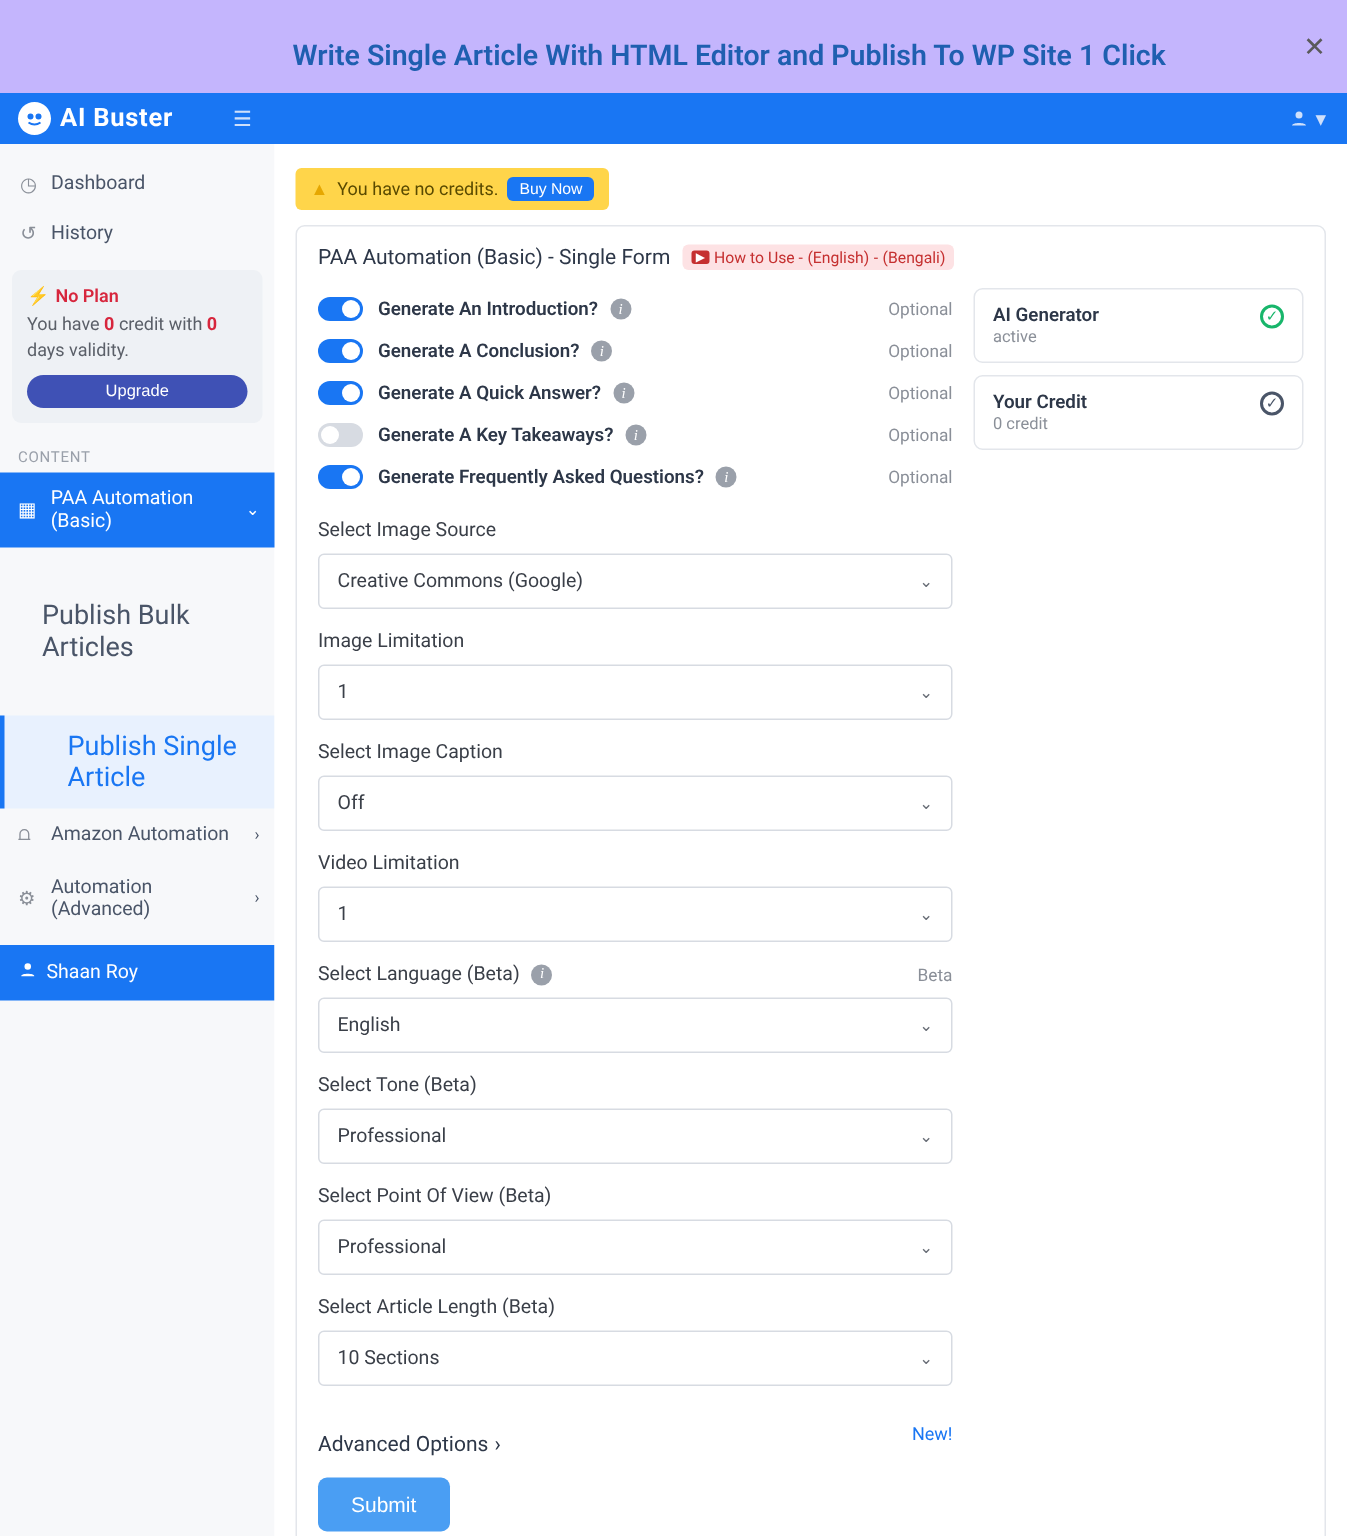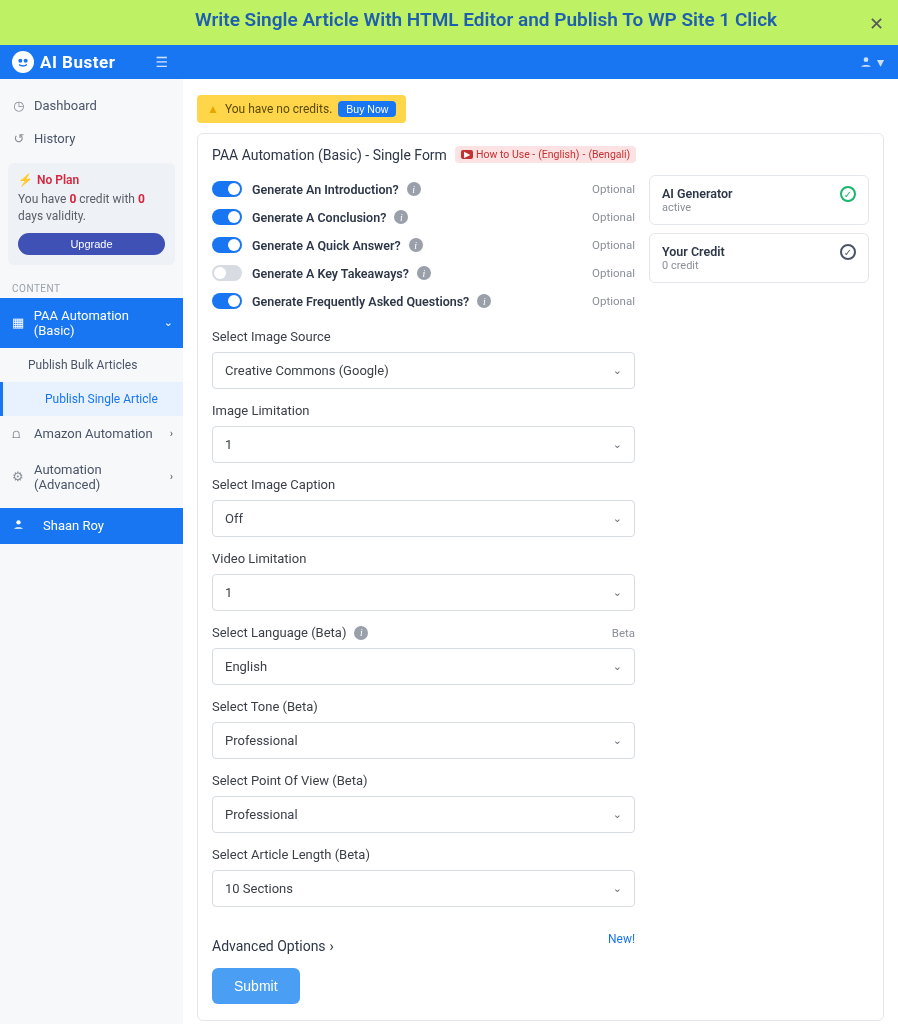--- a/index.html
+++ b/index.html
@@ -1,18 +1,18 @@
 <!DOCTYPE html>
 <html><head>
 <meta charset="utf-8">
 <style>
 * { box-sizing: border-box; margin: 0; padding: 0; }
 body { font-family: -apple-system, BlinkMacSystemFont, "Segoe UI", Roboto, Arial, sans-serif; font-size: 13px; color: #333; background: #fff; width: 898px; }
 
-.banner { background: #bef264; padding: 8px 16px 14px 195px; position: relative; }
+.banner { background: #c4b5fd; padding: 25px 16px 14px 195px; position: relative; }
 .banner-title { color: #1f5fb0; font-size: 19px; font-weight: 600; }
 .banner-close { position: absolute; right: 14px; top: 50%; transform: translateY(-50%); color: #5a5a5a; font-size: 18px; cursor: pointer; }
 
 .topbar { background: #1976f3; height: 34px; display: flex; align-items: center; padding: 0 12px; position: relative; }
 .brand { display: flex; align-items: center; gap: 6px; }
 .brand-logo { width: 22px; height: 22px; border-radius: 50%; background: #fff; display:flex; align-items:center; justify-content:center; }
 .brand-logo svg { width:16px; height:16px; }
 .brand-text { color: #fff; font-weight: 700; font-size: 17px; letter-spacing: .5px; }
 .hamburger { margin-left: 40px; color: #cfe0fb; font-size: 14px; cursor: pointer; }
 .user-menu { position: absolute; right: 14px; color: #cfe0fb; font-size: 14px; cursor:pointer; display:flex; align-items:center; gap:4px;}
@@ -25,23 +25,23 @@
 .plan-title { color: #d7263d; font-weight: 600; display:flex; align-items:center; gap:4px;}
 .plan-text { color: #5a5f68; margin-top: 4px; line-height: 1.4; }
 .plan-text b { color: #d7263d; }
 .upgrade-btn { display:block; width:100%; margin-top:8px; background:#3f51b5; color:#fff; border:none; border-radius:12px; padding:5px 0; font-size:11px; cursor:pointer; }
 .section-label { font-size: 10px; color: #9aa0aa; letter-spacing: .5px; padding: 8px 12px 4px; text-transform: uppercase; }
 .nav-item { display:flex; align-items:center; padding:10px 12px; cursor:pointer; color:#4a5568; position:relative;}
 .nav-item .ico { width:14px; margin-right:8px; color:#8a8f98; }
 .nav-item.active { background:#1976f3; color:#fff; }
 .nav-item.active .ico { color:#fff; }
 .nav-item .chev { position:absolute; right:10px; font-size:11px; }
-.sub-item { padding:10px 12px 10px 28px; cursor:pointer; color:#4a5568; font-size:12px; }
+.sub-item { padding:10px 12px 10px 28px; cursor:pointer; color:#4a5568; font-size:18px;margin-top:25px; }
 .sub-item.selected { color:#1976f3; border-left:3px solid #1976f3; background:#e8f1fe; padding-left:42px; }
-.user-row { background:#1976f3; color:#fff; padding:10px 12px; display:flex; align-items:center; gap:18px; font-size:13px; margin-top:6px;}
+.user-row { background:#1976f3; color:#fff; padding:10px 12px; display:flex; align-items:center; gap:6px; font-size:13px; margin-top:6px;}
 
 .main { flex:1; padding: 16px 14px 30px 14px; background:#fff; }
 .alert { background:#ffd54a; border-radius:4px; padding:6px 10px; display:inline-flex; align-items:center; gap:6px; font-size:12px; color:#5a4a00; margin-bottom:10px;}
 .alert .warn { color:#e6a700; }
 .buy-btn { background:#1976f3; color:#fff; border:none; border-radius:4px; padding:2px 8px; font-size:10.5px; cursor:pointer; }
 
 .card { border:1px solid #e3e6eb; border-radius:6px; background:#fff; }
 .card-header { padding:12px 14px; font-size:14px; color:#2d3748; display:flex; align-items:center; gap:8px; flex-wrap:wrap;}
 .howto-badge { background:#fde2e4; color:#c53030; font-size:10.5px; padding:2px 6px; border-radius:4px; display:inline-flex; align-items:center; gap:3px;}
 .howto-badge .yt { background:#c53030; color:#fff; font-size:8px; padding:0 3px; border-radius:2px;}

